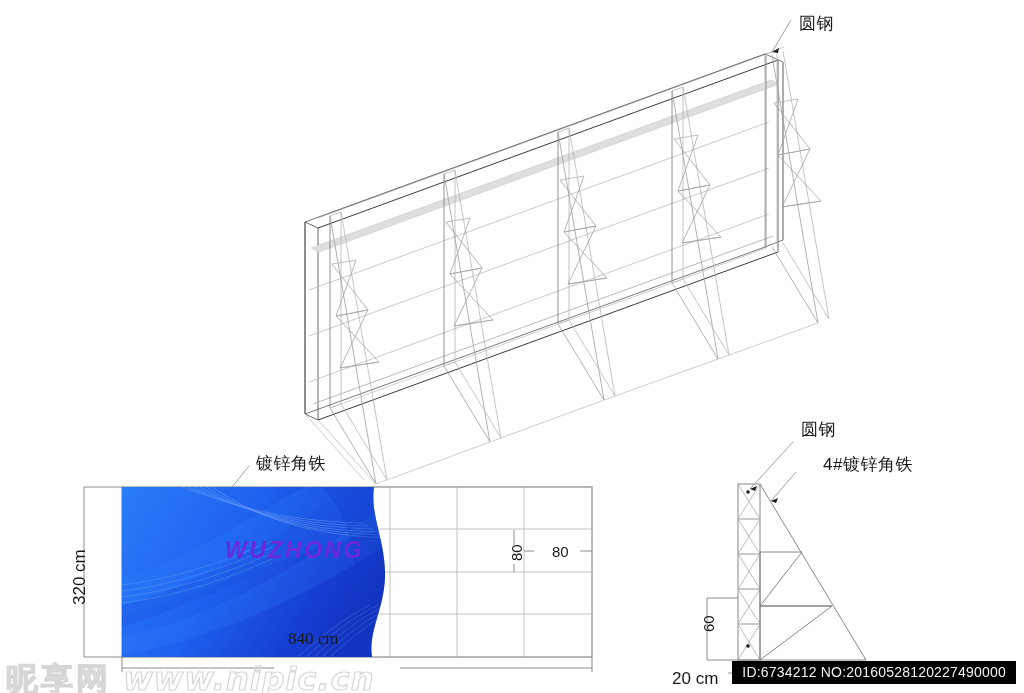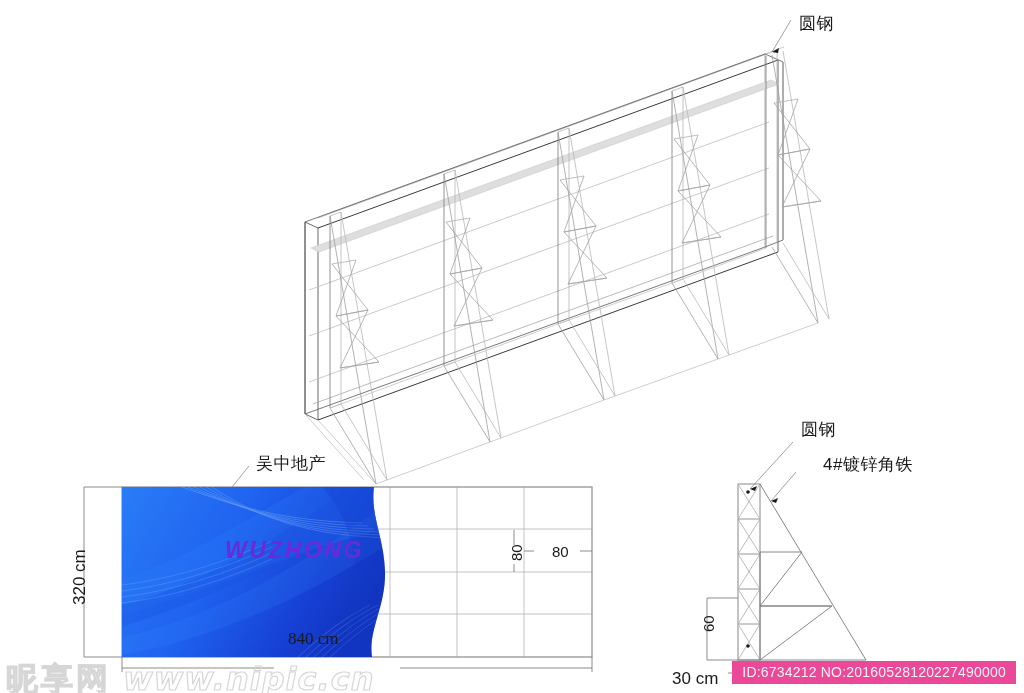--- a/index.html
+++ b/index.html
@@ -69,21 +69,21 @@
     text-align: right;
   }
   #watermark .cn {
     font-style: normal;
     letter-spacing: 3px;
   }
   #idbadge {
     position: absolute;
     right: 8px;
     top: 661px;
-    background: #ec4899;
+    background: #000000;
     color: #f2f2f2;
     font-size: 14px;
     padding: 3px 10px 4px 10px;
     letter-spacing: 0.2px;
     font-family: "Liberation Sans", sans-serif;
   }
   .wz-en {
     position: absolute;
     color: #6d28d9;
     font-style: italic;
@@ -299,21 +299,21 @@
           <path d="M200,170 C222,150 244,132 272,118"></path>
           <path d="M208,170 C230,150 252,132 280,118"></path>
         </g>
 
         <path d="M200,0 C238,40 244,110 212,170 L280,170 L280,0 Z" fill="#123ac9" opacity="0.30"></path>
       </g>
     </svg>
   </div>
   <div class="wz-en" style="left:225px; top:537px;">WUZHONG</div>
 
-  <div class="anno cjk-label" style="left:256px; top:452px;">吴中地产</div>
+  <div class="anno cjk-label" style="left:256px; top:452px;">镀锌角铁</div>
 
   <div class="anno dim-label rot90" style="left:70px; top:605px;">320 cm</div>
 
   <div class="anno dim-label" style="left:288px; top:629px;font-family:Liberation Serif, serif;">840 cm</div>
 
   <div class="anno dim-small rot90" style="left:508px; top:561px;">80</div>
 
   <div class="anno dim-small" style="left:552px; top:543px;">80</div>
 
   <svg class="layer" viewBox="0 0 1024 693">
@@ -370,21 +370,21 @@
       <path d="M728,673 L738,673"></path>
       <path d="M760,673 L772,673"></path>
     </g>
   </svg>
 
   <div class="anno cjk-label" style="left:801px; top:418px;">圆钢</div>
   <div class="anno cjk-label" style="left:803px; top:453px;margin-left:20px;">4#镀锌角铁</div>
 
   <div class="anno dim-small rot90" style="left:700px; top:632px;">60</div>
 
-  <div class="anno dim-label" style="left:672px; top:669px;">30 cm</div>
+  <div class="anno dim-label" style="left:672px; top:669px;">20 cm</div>
 
   <div id="watermark">
     <span class="cn">昵享网</span>
     <span>www.nipic.cn</span>
   </div>
 
   <div id="idbadge">ID:6734212 NO:20160528120227490000</div>
 
 </div>
 

